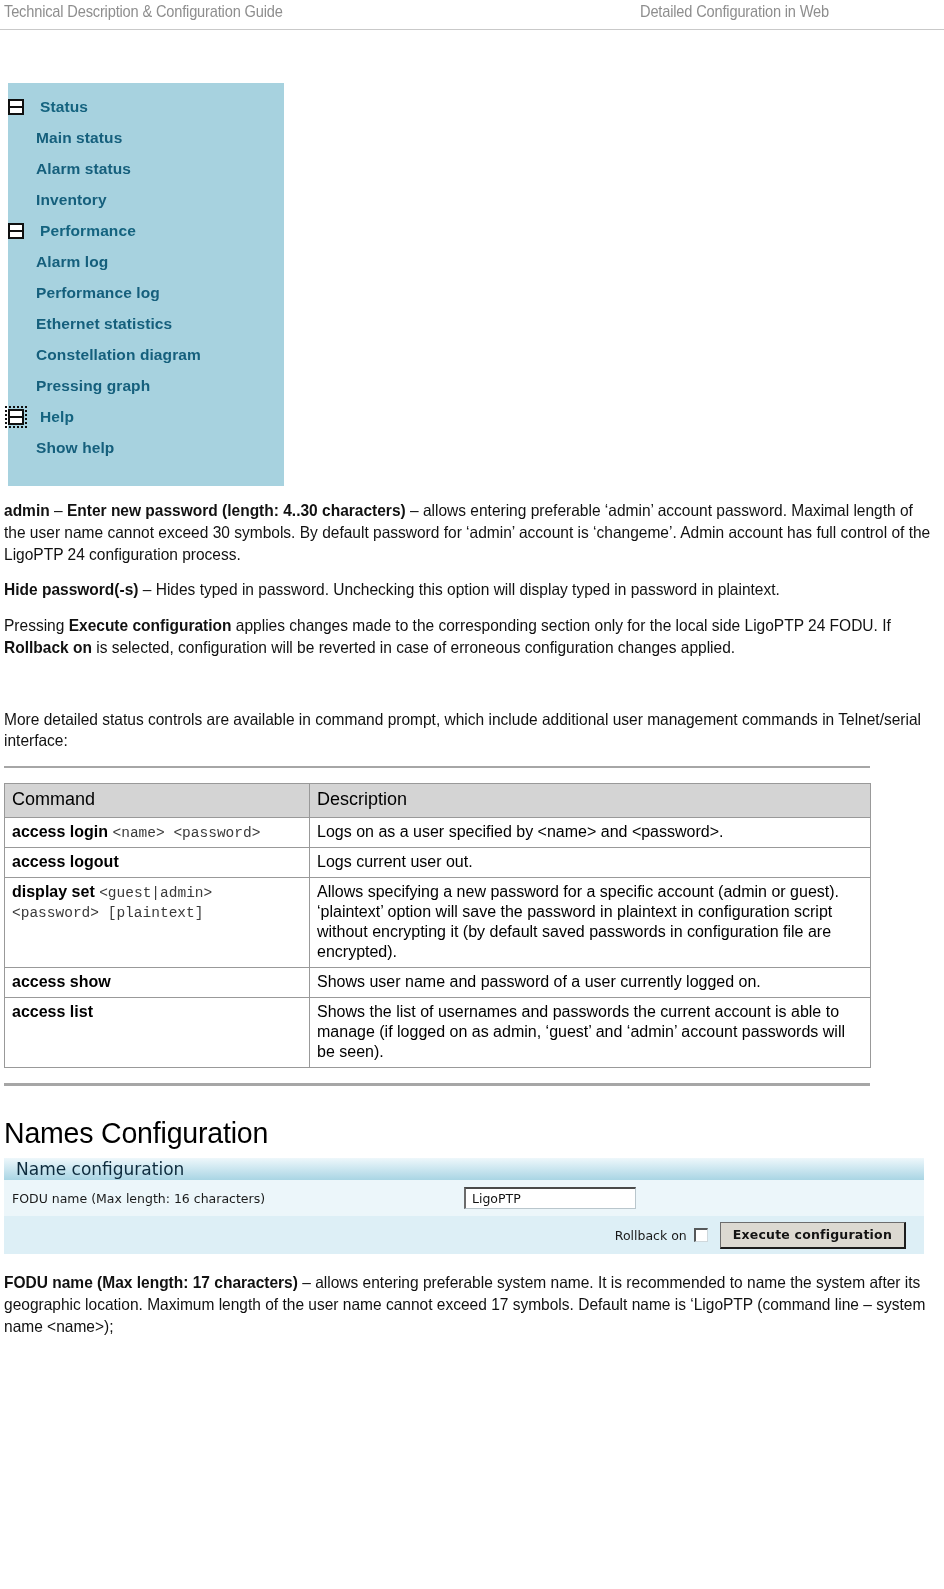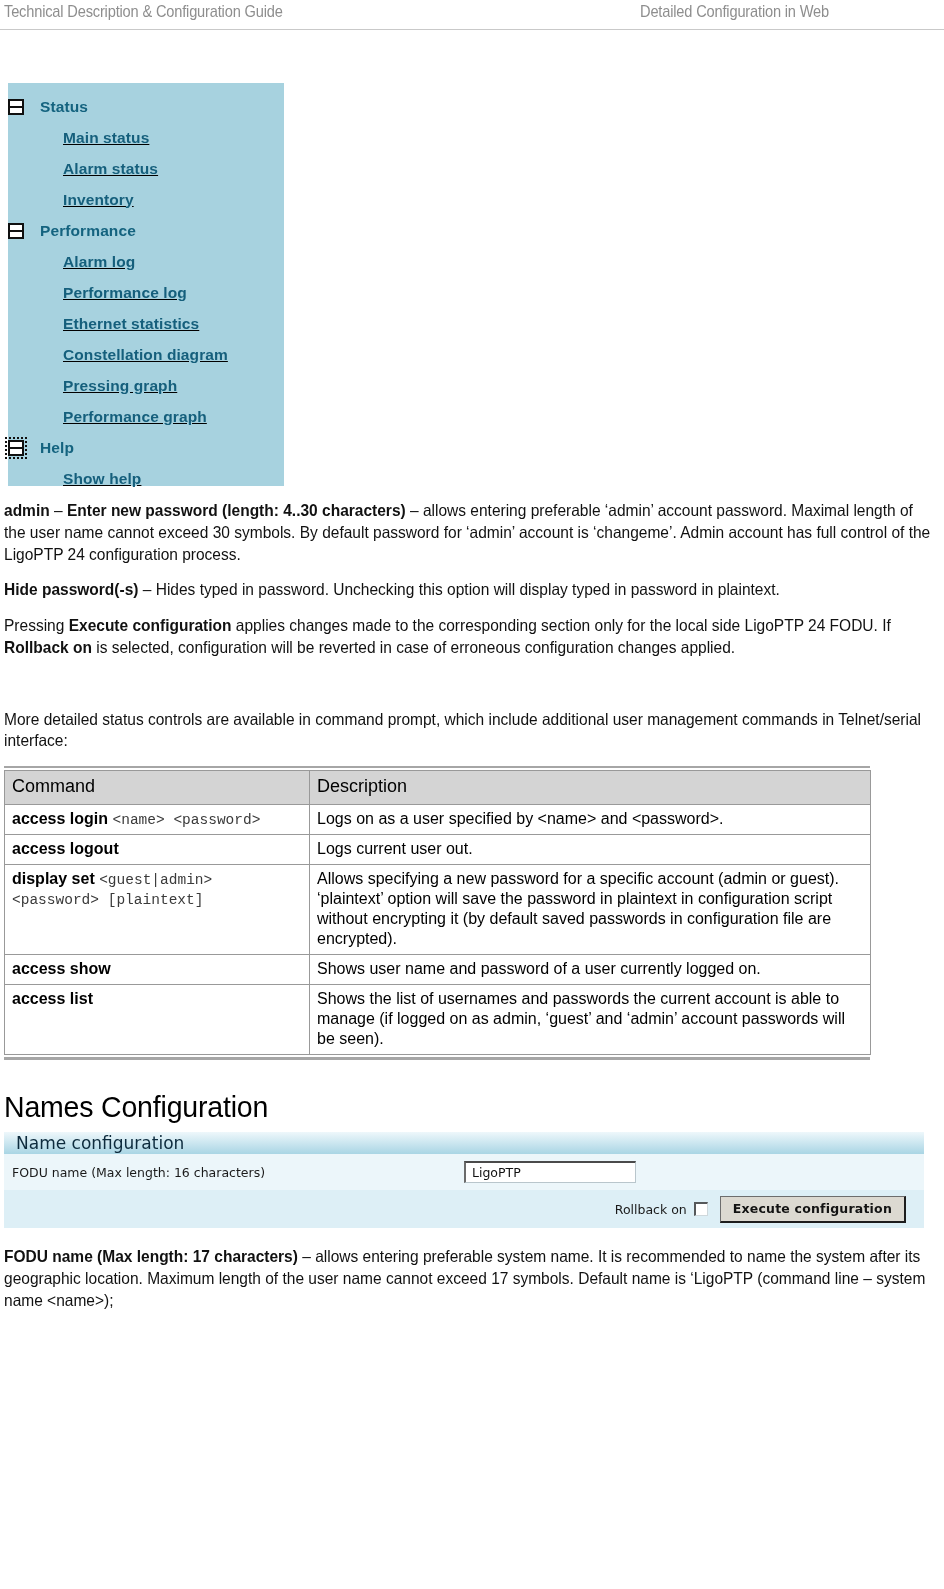--- a/index.html
+++ b/index.html
@@ -53,21 +53,21 @@
     height: 403px;
     background: #a7d2df;
     padding: 8px 0 6px 0;
   }
   .tree-row {
     display: flex;
     align-items: center;
     height: 31px;
     padding-left: 0;
   }
-  .tree-row.child { padding-left: 55px; text-decoration: underline; }
+  .tree-row.child { padding-left: 28px; }
   .tree-icon {
     width: 16px; height: 16px;
     flex: 0 0 16px;
     margin-right: 16px;
     background: #ffffff;
     border: 2px solid #101010;
     position: relative;
   }
   .tree-icon::after {
     content: "";
@@ -105,21 +105,21 @@
     font-family: "Liberation Mono", "DejaVu Sans Mono", monospace;
     font-size: 14.5px;
     color: #3a3a3a;
   }
 
   
   .cmd-table-wrap {
     margin-top: 4px;
     border-top: 2px solid #a6a6a6;
     border-bottom: 3px solid #a6a6a6;
-    padding: 2px 0;
+    padding: 15px 0;
     width: 866px;
   }
   table.cmd-table {
     border-collapse: collapse;
     width: 866px;
     table-layout: fixed;
   }
   table.cmd-table th,
   table.cmd-table td {
     border: 1px solid #999999;
@@ -259,23 +259,20 @@
       <span class="tree-label">Performance log</span>
     </div>
     <div class="tree-row child">
       <span class="tree-label">Ethernet statistics</span>
     </div>
     <div class="tree-row child">
       <span class="tree-label">Constellation diagram</span>
     </div>
     <div class="tree-row child">
       <span class="tree-label">Pressing graph</span>
-    </div>
-    <div class="tree-row child">
-      <span class="tree-label">Performance graph</span>
     </div>
     <div class="tree-row">
       <span class="tree-icon focused"></span>
       <span class="tree-label">Help</span>
     </div>
     <div class="tree-row child">
       <span class="tree-label">Show help</span>
     </div>
   </div>
 

